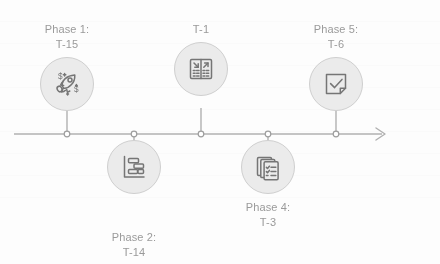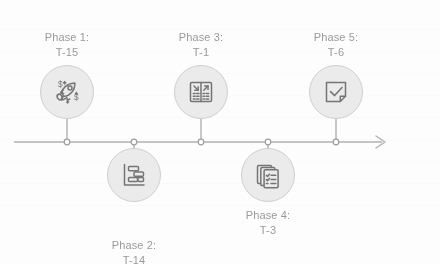--- a/index.html
+++ b/index.html
@@ -18,21 +18,20 @@
     width: 440px;
     height: 206px;
     background:
       repeating-linear-gradient(
         to bottom,
         #fdfdfd 0px,
         #fdfdfd 21px,
         #fafafa 21px,
         #fafafa 22px
       );
-    margin-top: 8px;
   }
   .axis-svg {
     position: absolute;
     left: 0;
     top: 0;
     width: 440px;
     height: 264px;
   }
   .milestone {
     position: absolute;
@@ -151,21 +150,20 @@
       </svg>
     </div>
     <div class="label-block">
       <div class="label">Phase 2:</div>
       <div class="label">T-14</div>
     </div>
   </div>
 
   <div class="milestone above" style="left:201px;">
     <div class="label-block">
-      <div class="label">Phase 3:</div>
       <div class="label">T-1</div>
     </div>
     <div class="badge">
       <svg width="34" height="34" viewBox="0 0 34 34">
         <rect class="icon-stroke" x="6.5" y="7.5" width="21" height="19" rx="1.2"></rect>
         <line class="icon-stroke" x1="17" y1="7.5" x2="17" y2="26.5"></line>
         <path class="icon-stroke" d="M10.0 11.0 L14.2 15.2"></path>
         <polyline class="icon-stroke" points="14.2,11.8 14.2,15.2 10.8,15.2"></polyline>
         <path class="icon-stroke" d="M19.8 15.2 L24.0 11.0"></path>
         <polyline class="icon-stroke" points="20.6,11.0 24.0,11.0 24.0,14.4"></polyline>

